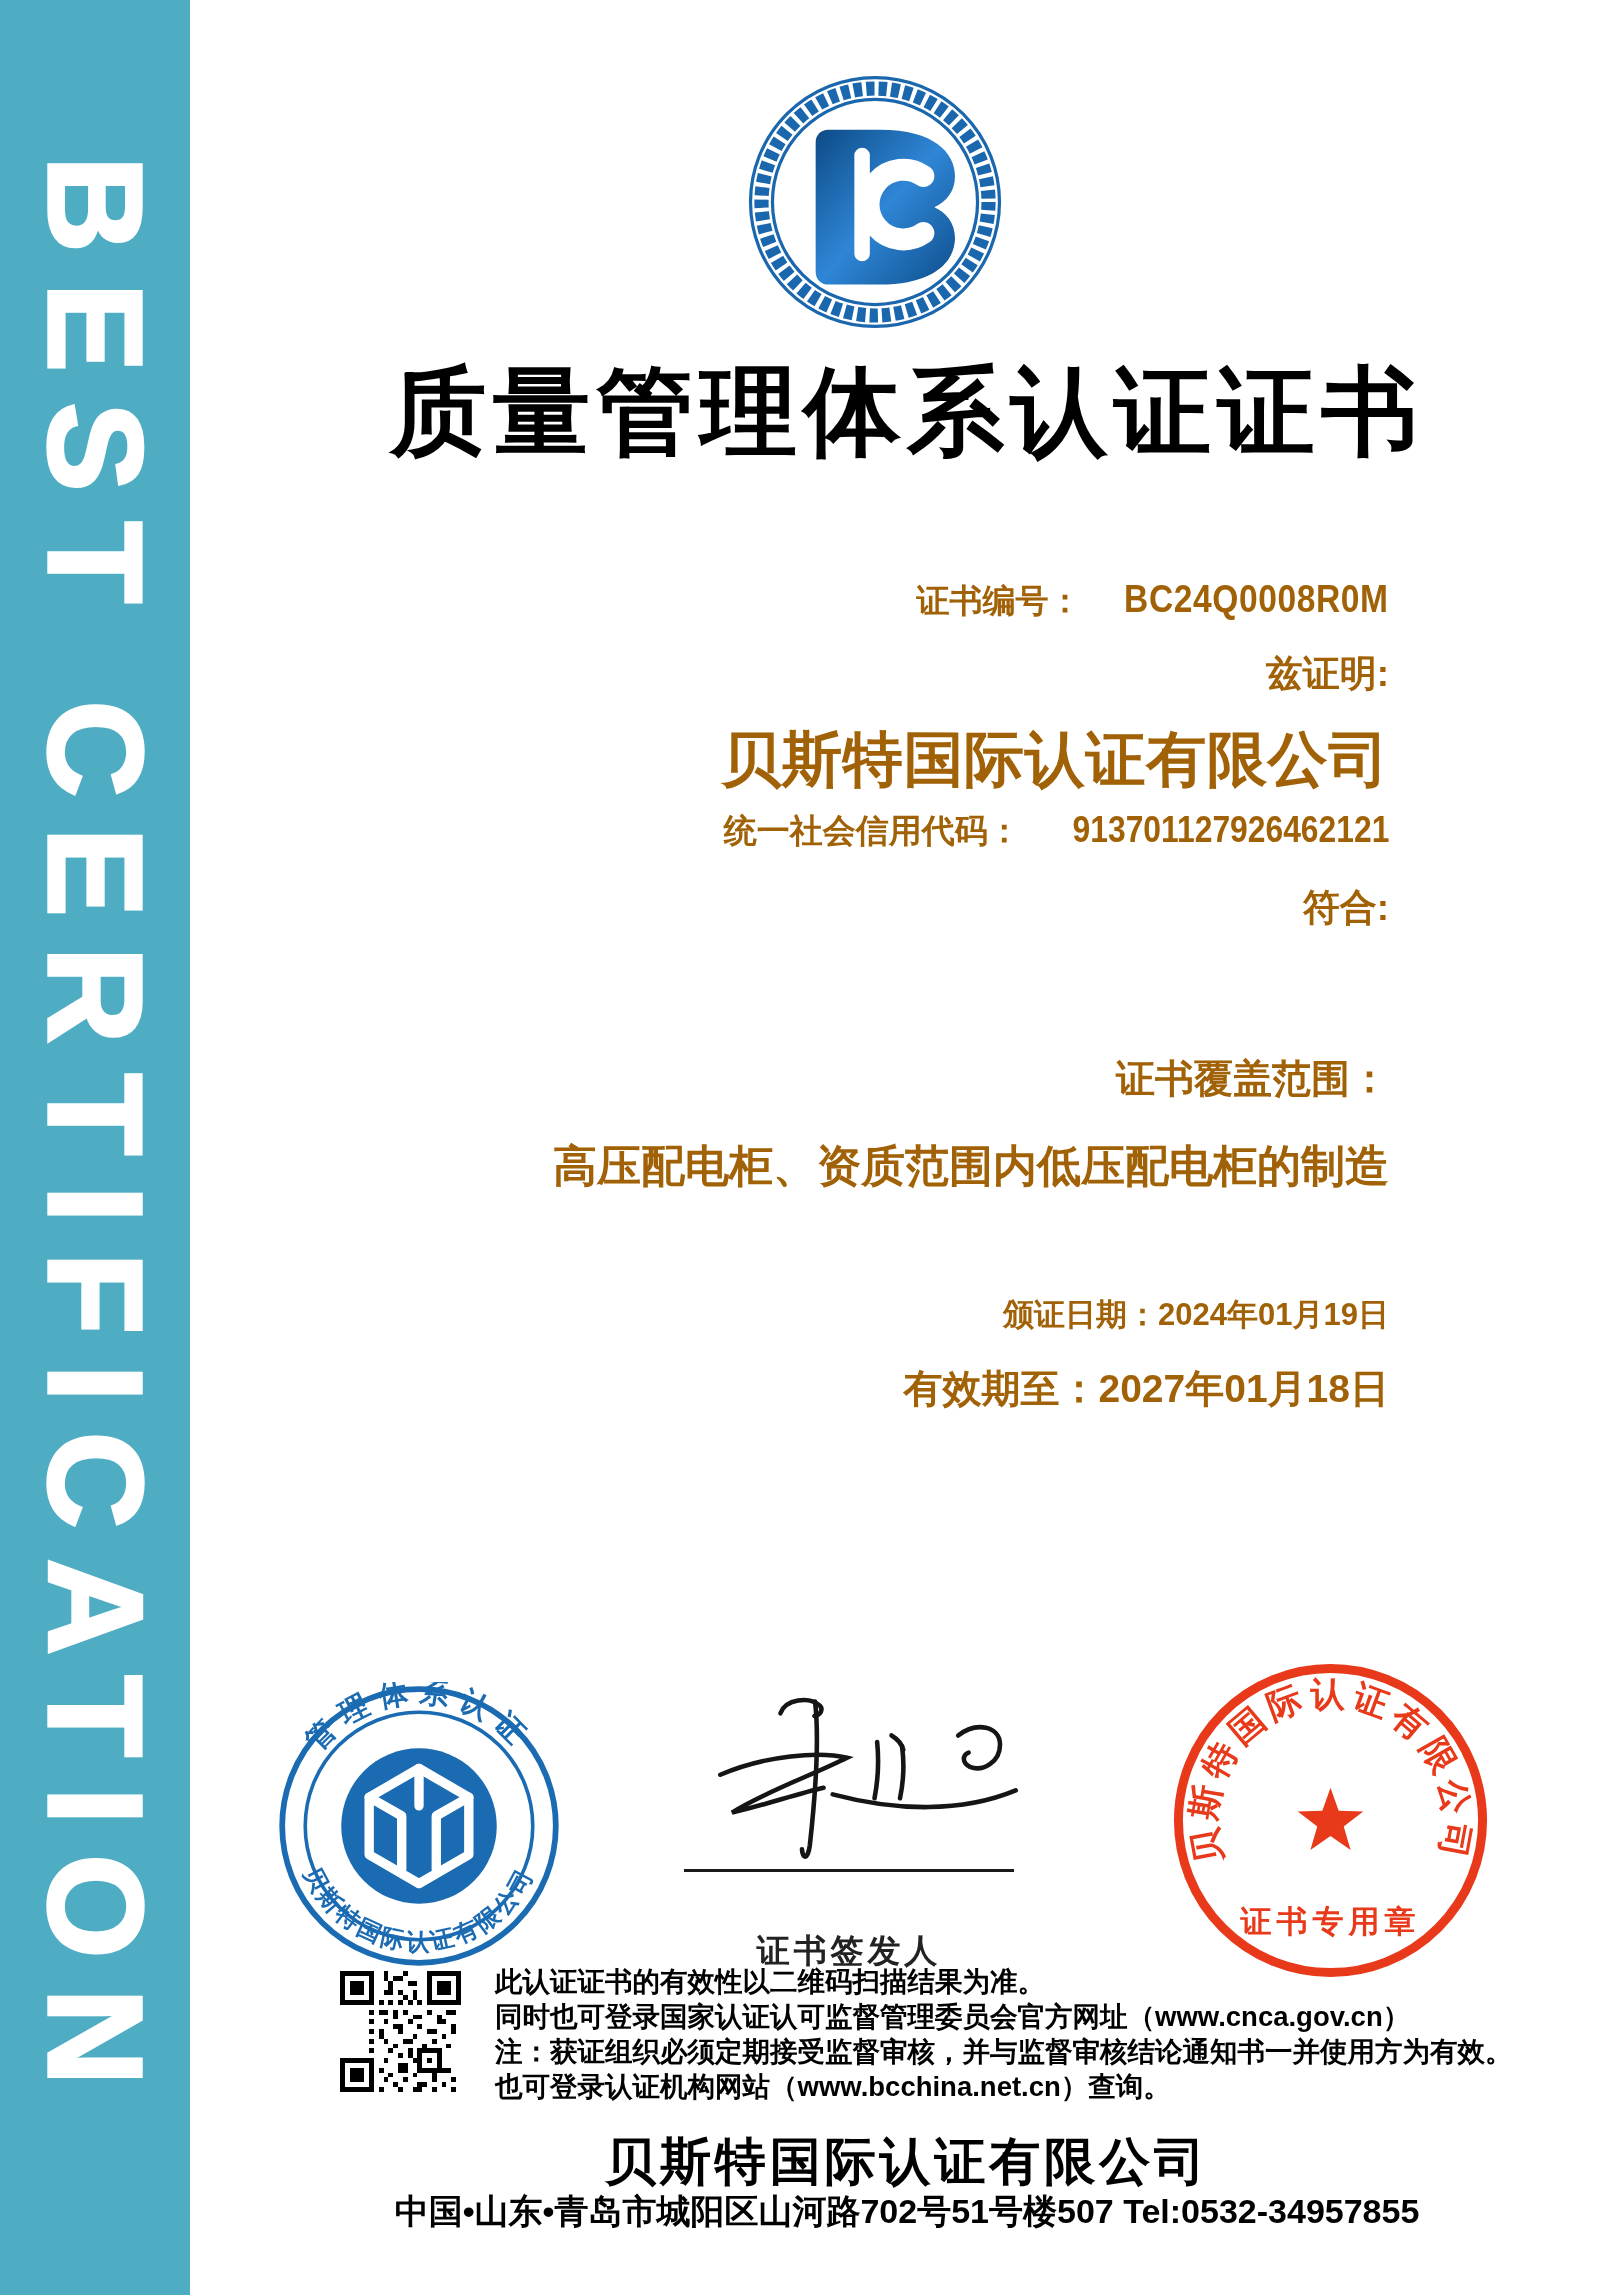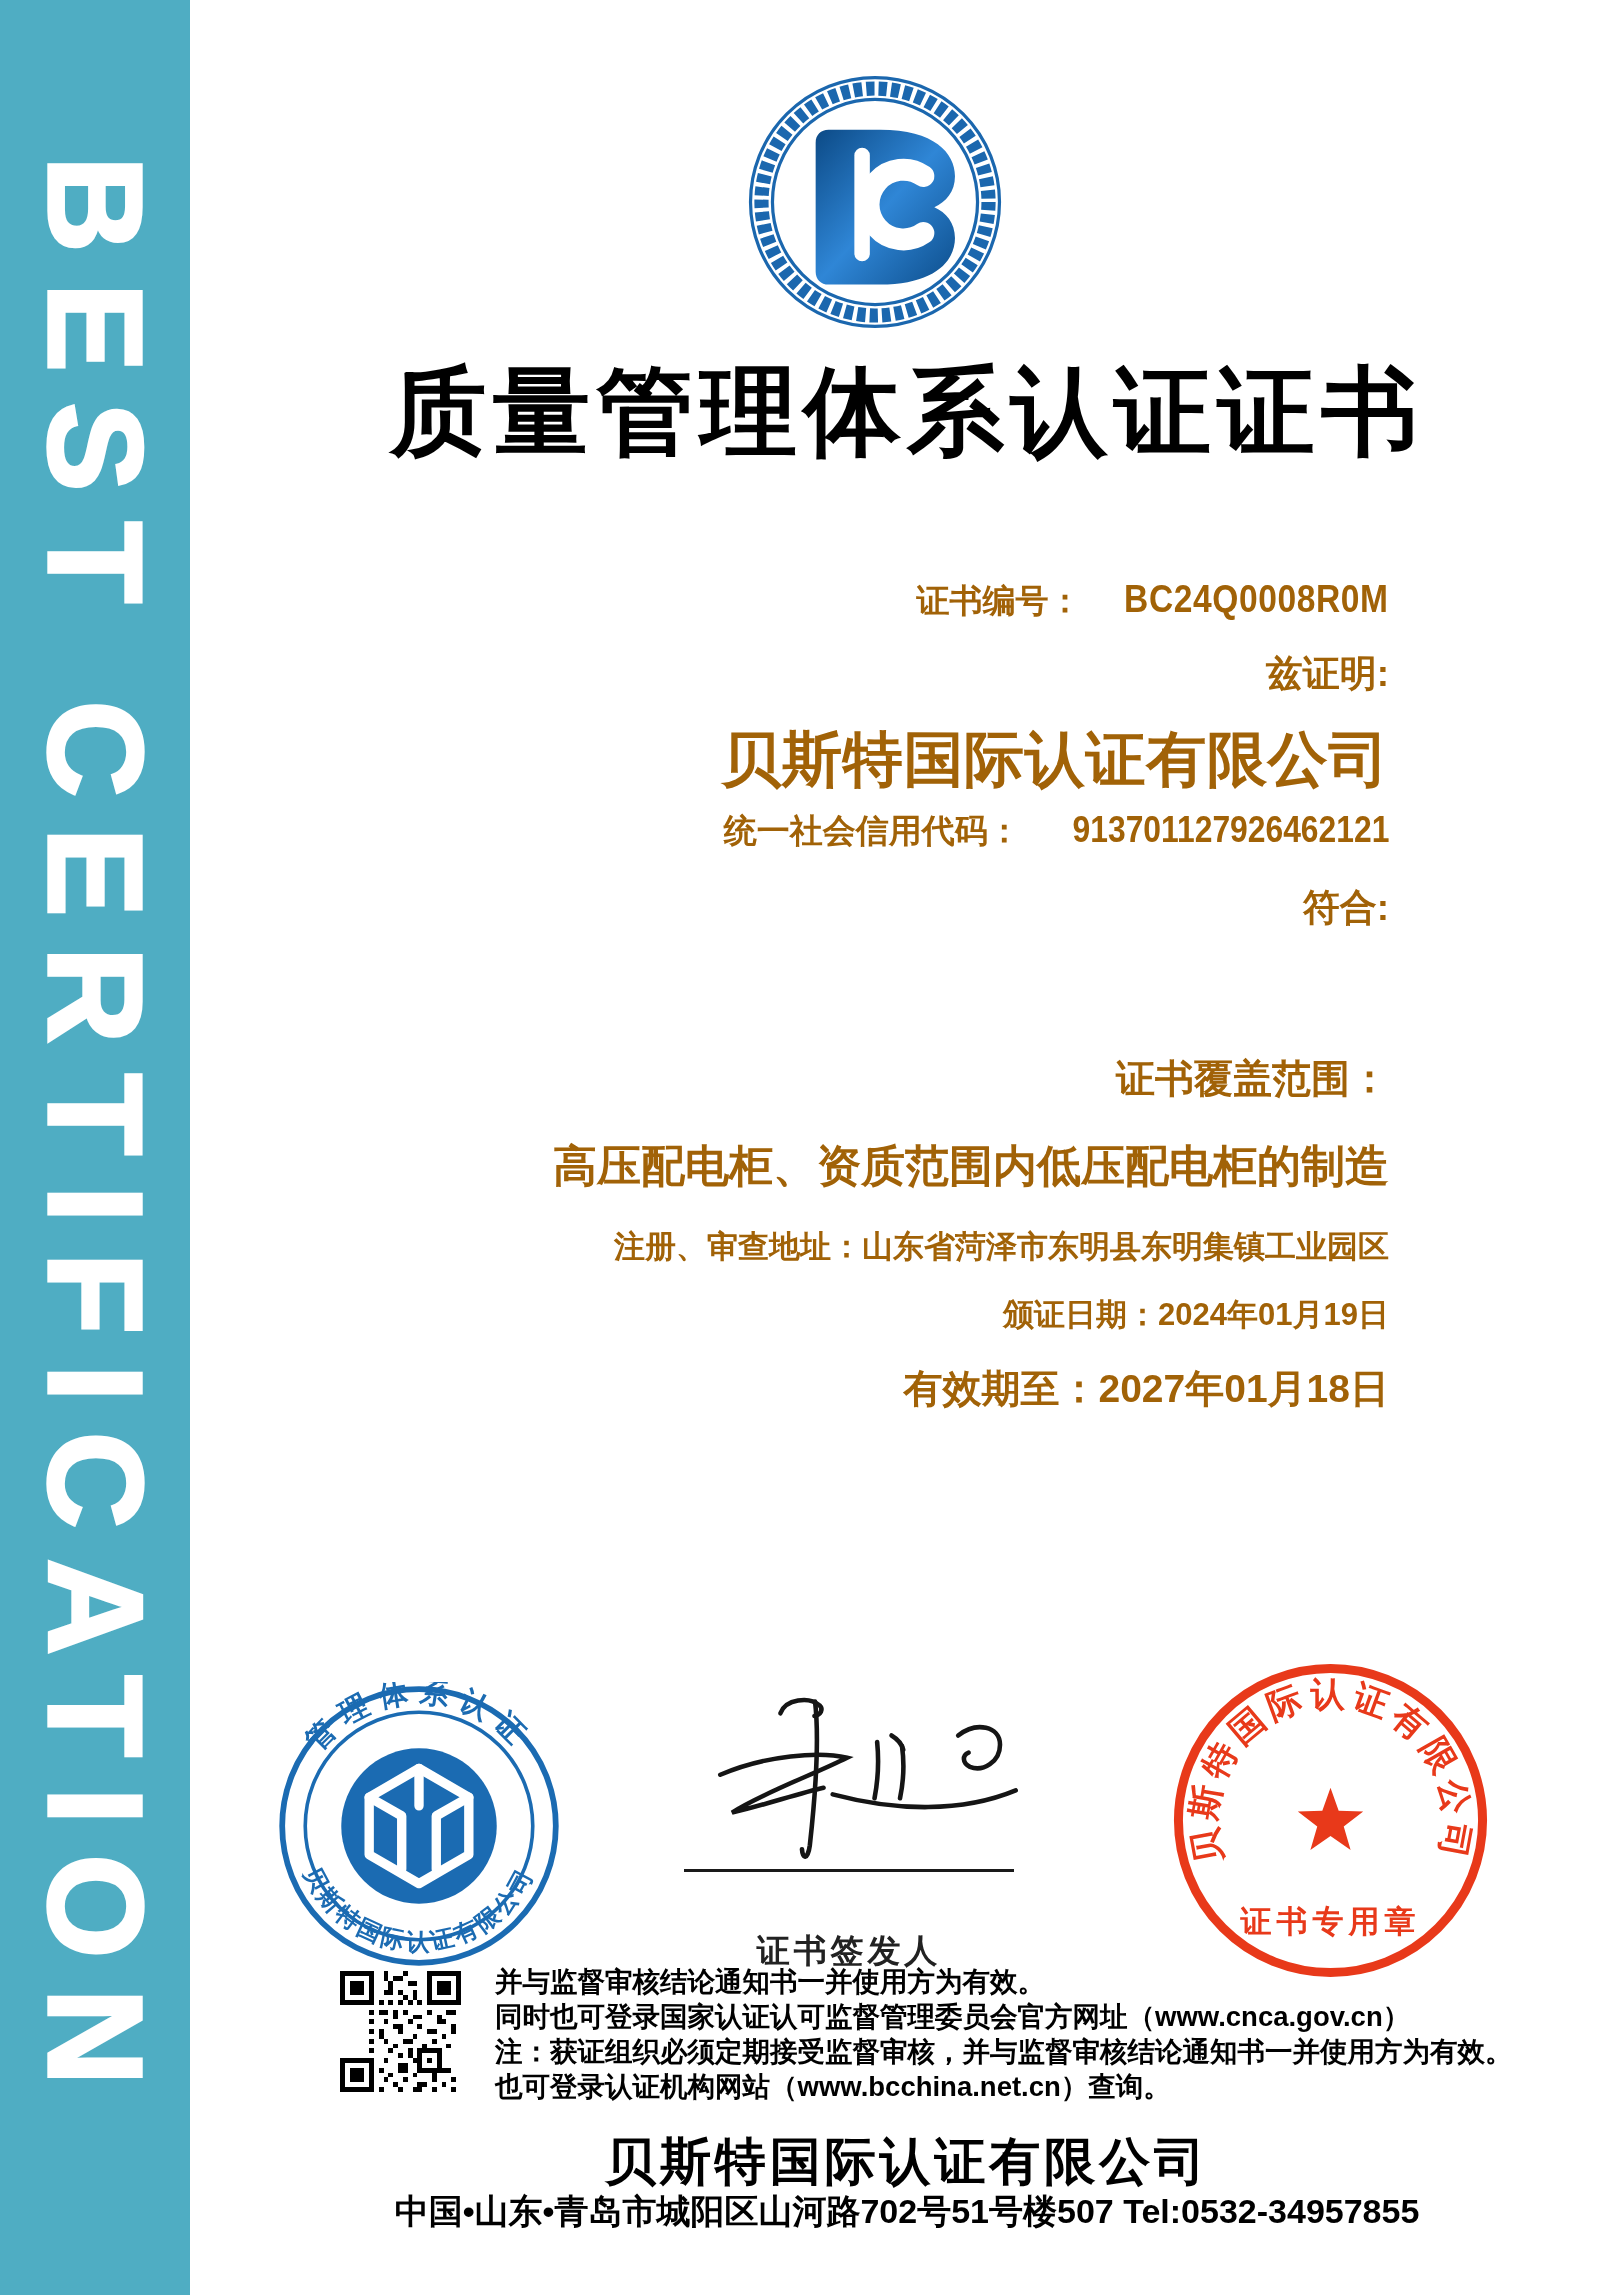--- a/index.html
+++ b/index.html
@@ -119,21 +119,20 @@
     <span>统一社会信用代码：</span><span class="cond num">913701127926462121</span>
   </div>
 
   <div class="cline l-conform">符合:</div>
 
 
   <div class="cline l-scopelbl">证书覆盖范围：</div>
 
   <div class="cline l-scope">高压配电柜、资质范围内低压配电柜的制造</div>
 
-  <div class="cline l-regaddr">注册、审查地址：山东省菏泽市东明县东明集镇工业园区</div>
 
   <div class="cline l-issue">颁证日期：2024年01月19日</div>
 
   <div class="cline l-valid">有效期至：2027年01月18日</div>
 
   <svg class="blue-seal" width="288" height="288" viewBox="0 0 200 200">
     <defs>
       <path id="arcTop" d="M14,100 A86,86 0 0 1 186,100" fill="none"></path>
       <path id="arcBot" d="M14,100 A86,86 0 0 0 186,100" fill="none"></path>
     </defs>
@@ -260,21 +259,21 @@
         <rect x="23" y="22" width="1" height="1"></rect>
       <rect x="8" y="24" width="1" height="1"></rect>
         <rect x="12" y="24" width="1" height="1"></rect>
         <rect x="15" y="24" width="2" height="1"></rect>
         <rect x="19" y="24" width="1" height="1"></rect>
         <rect x="23" y="24" width="1" height="1"></rect>
     </g>
   </svg>
 
   <div class="notes">
-    <div>并与监督审核结论通知书一并使用方为有效。</div>
+    <div>此认证证书的有效性以二维码扫描结果为准。</div>
     <div>同时也可登录国家认证认可监督管理委员会官方网址（www.cnca.gov.cn）</div>
     <div>注：获证组织必须定期接受监督审核，并与监督审核结论通知书一并使用方为有效。</div>
     <div>也可登录认证机构网站（www.bcchina.net.cn）查询。</div>
   </div>
 
   <div class="issuer">贝斯特国际认证有限公司</div>
   <div class="contact">中国•山东•青岛市城阳区山河路702号51号楼507  Tel:0532-34957855</div>
 
 </div>
 

